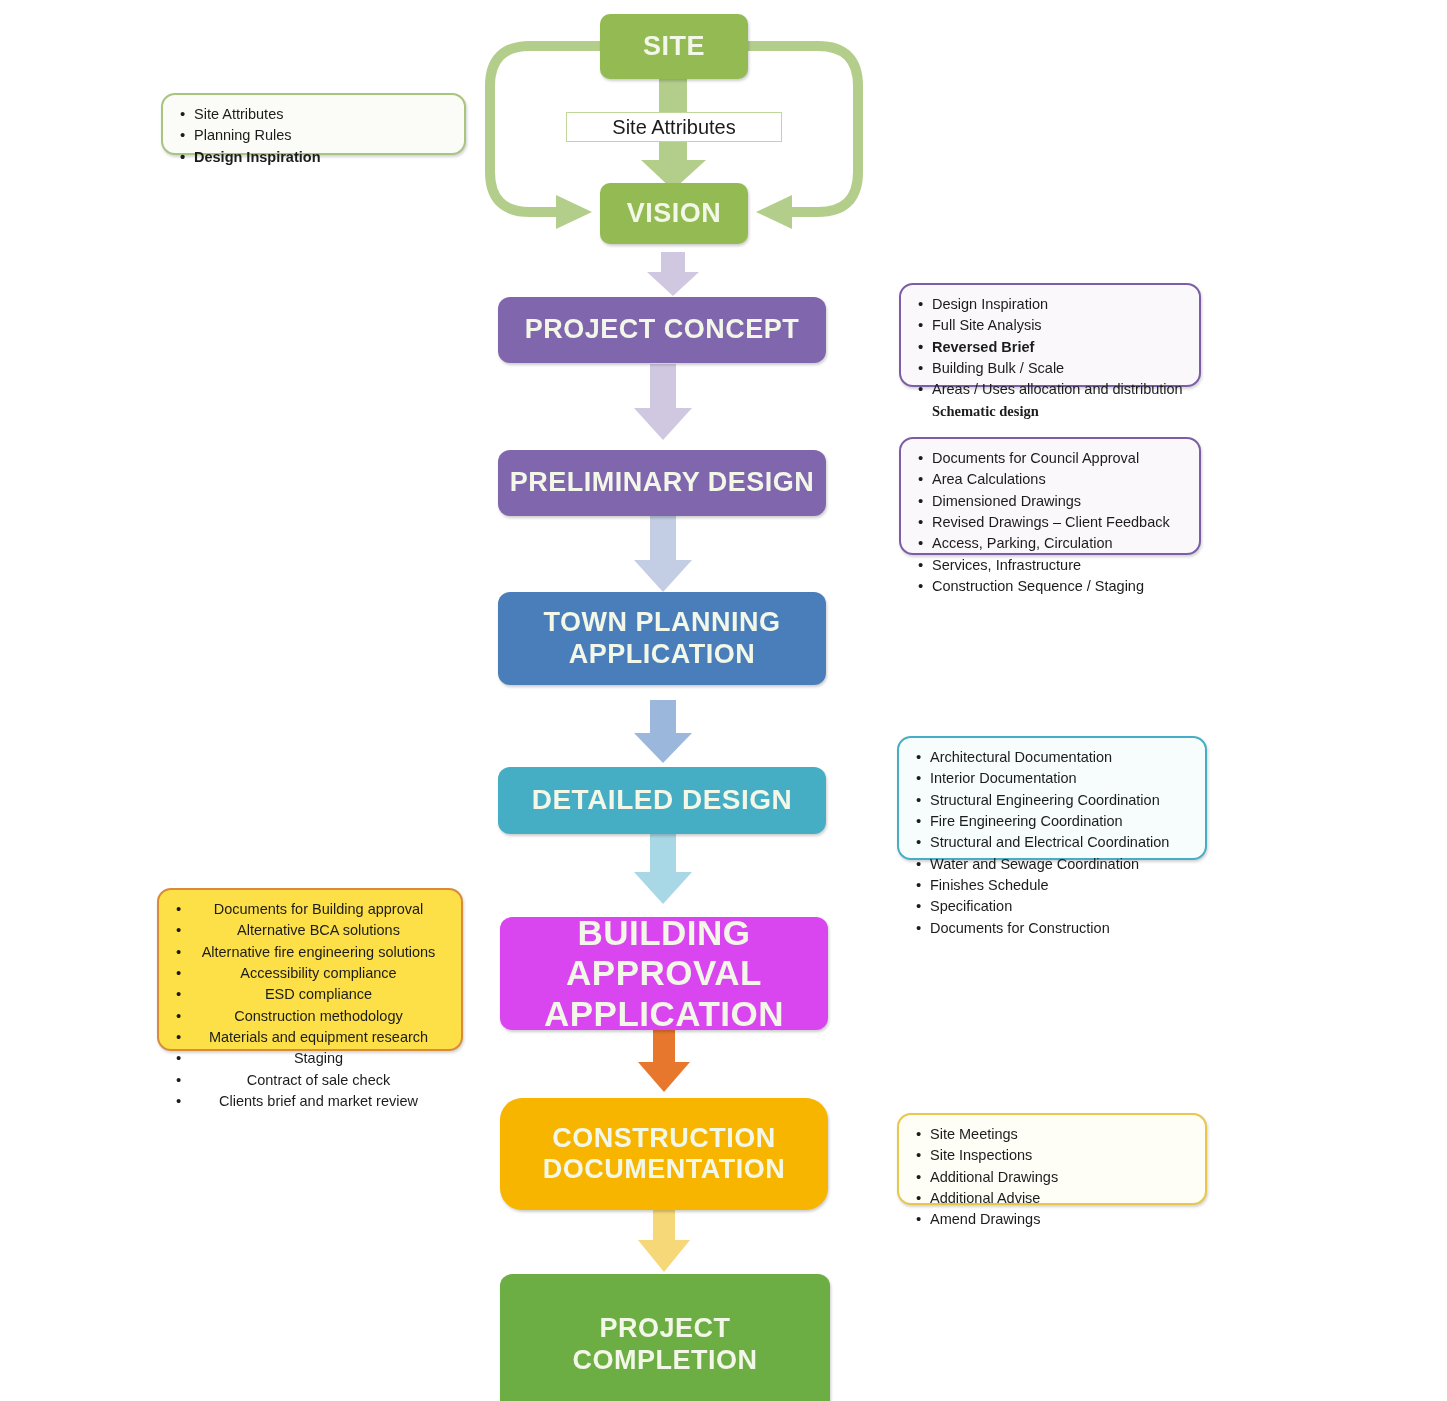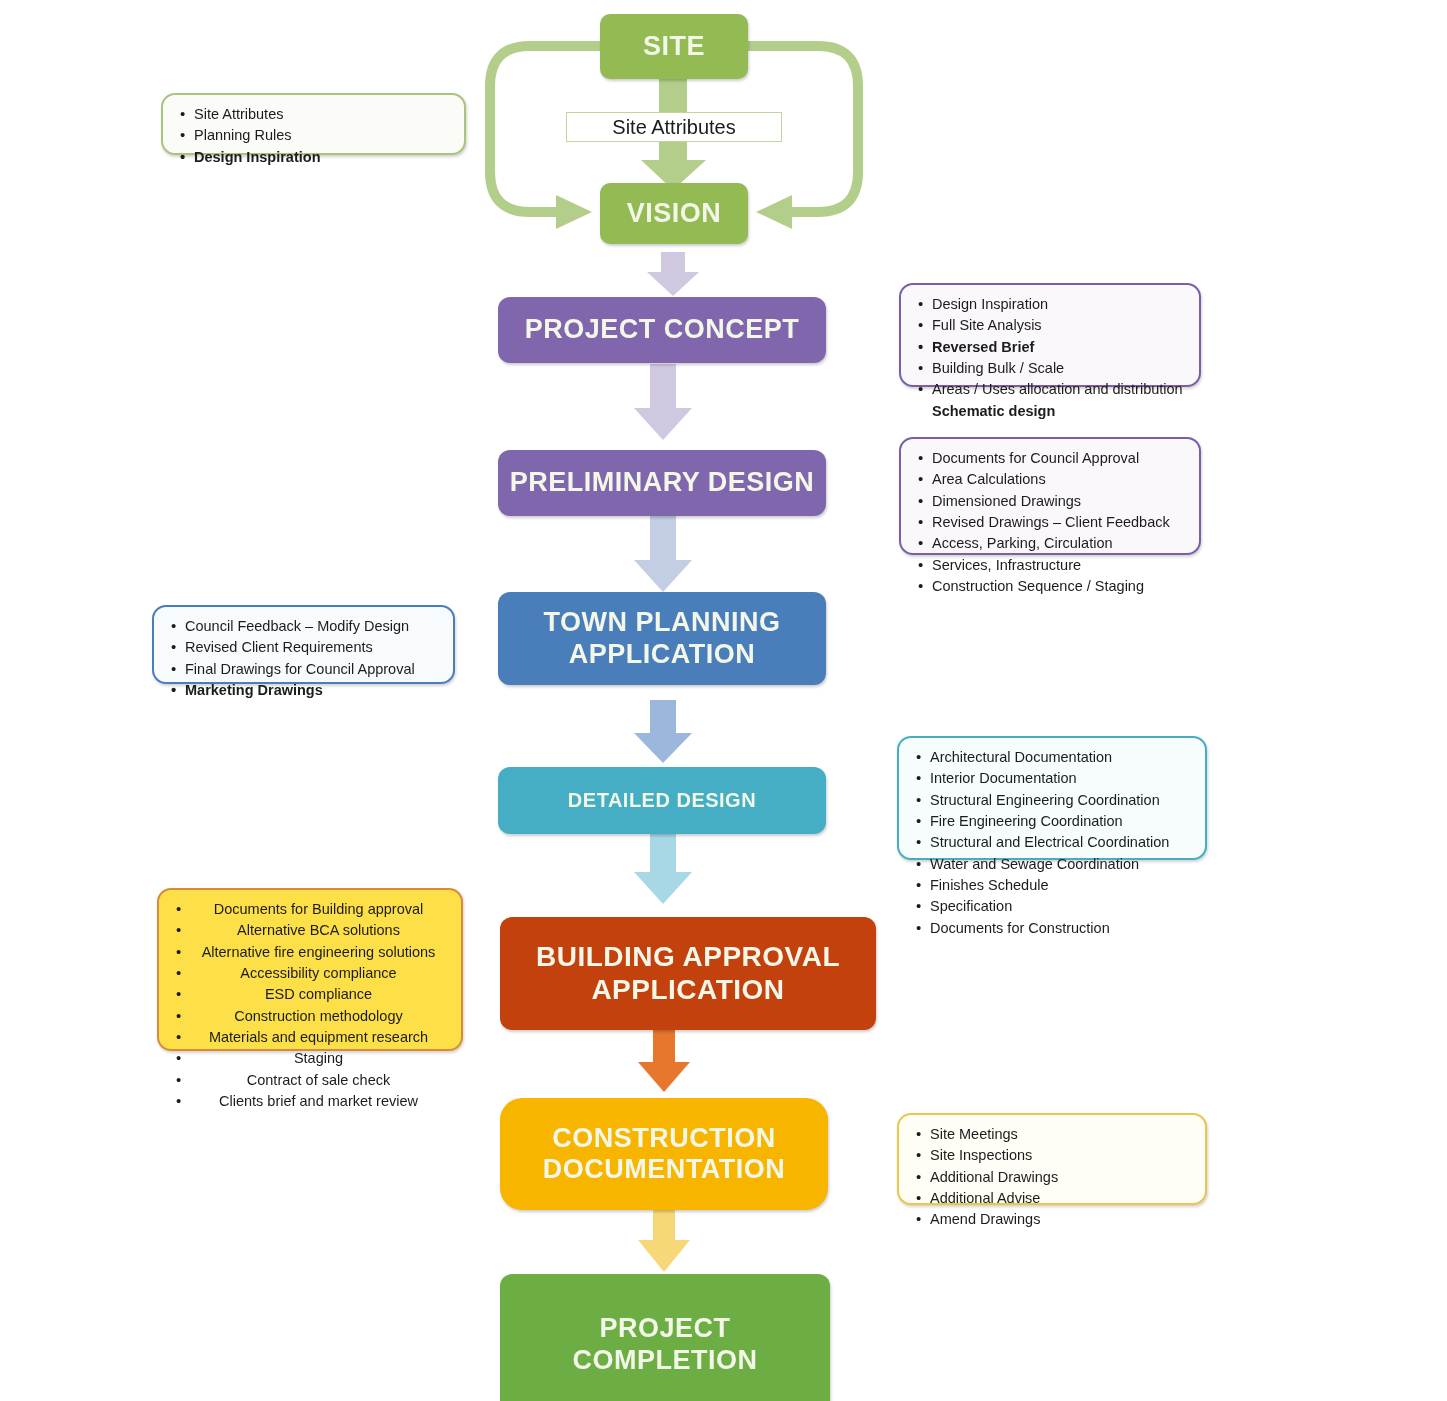--- a/index.html
+++ b/index.html
@@ -50,21 +50,21 @@
     padding-left: 15px;
     white-space: nowrap;
   }
   .note li.bulleted::before {
     content: "\2022";
     position: absolute;
     left: 1px;
     top: -1px;
     font-size: 15px;
   }
-  .note li.nobullet { padding-left: 15px; }
+  .note li.nobullet { padding-left: 15px; font-family: Liberation Serif, serif; }
   .note li.bold { font-weight: bold; }
 
   
   .inline-label {
     position: absolute;
     background: #ffffff;
     border: 1.5px solid #bfd89a;
     display: flex;
     align-items: center;
     justify-content: center;
@@ -133,25 +133,25 @@
     <span>PRELIMINARY DESIGN</span>
   </div>
 
   <div class="stage" style="left:498px; top:592px; width:328px; height:93px; background:#4A7EBB; font-size:27px;">
     <span>
       <span>TOWN PLANNING</span><br>
       <span>APPLICATION</span>
     </span>
   </div>
 
-  <div class="stage" style="left:498px; top:767px; width:328px; height:67px; background:#46AEC4; font-size:20px;">
+  <div class="stage" style="left:498px; top:767px; width:328px; height:67px; background:#46AEC4; font-size:28px;">
     <span>DETAILED DESIGN</span>
   </div>
 
-  <div class="stage" style="left:500px; top:917px; width:376px; height:113px; background:#c2410c; font-size:28px;">
+  <div class="stage" style="left:500px; top:917px; width:328px; height:113px; background:#d946ef; font-size:35px;">
     <span>
       <span>BUILDING APPROVAL</span><br>
       <span>APPLICATION</span>
     </span>
   </div>
 
   <div class="stage" style="left:500px; top:1098px; width:328px; height:112px; background:#F7B500; font-size:27px;border-radius:22px;">
     <span>
       <span>CONSTRUCTION</span><br>
       <span>DOCUMENTATION</span>
@@ -189,28 +189,20 @@
       <li class="bulleted">Documents for Council Approval</li>
       <li class="bulleted">Area Calculations</li>
       <li class="bulleted">Dimensioned Drawings</li>
       <li class="bulleted">Revised Drawings – Client Feedback</li>
       <li class="bulleted">Access, Parking, Circulation</li>
       <li class="bulleted">Services, Infrastructure</li>
       <li class="bulleted">Construction Sequence / Staging</li>
     </ul>
   </div>
 
-  <div class="note" style="left:152px; top:605px; width:303px; height:79px; border-color:#4A7EBB; background:#F8FBFD;">
-    <ul>
-      <li class="bulleted">Council Feedback – Modify Design</li>
-      <li class="bulleted">Revised Client Requirements</li>
-      <li class="bulleted">Final Drawings for Council Approval</li>
-      <li class="bulleted bold">Marketing Drawings</li>
-    </ul>
-  </div>
 
   <div class="note" style="left:897px; top:736px; width:310px; height:124px; border-color:#46AEC4; background:#F7FCFD;">
     <ul>
       <li class="bulleted">Architectural Documentation</li>
       <li class="bulleted">Interior Documentation</li>
       <li class="bulleted">Structural Engineering Coordination</li>
       <li class="bulleted">Fire Engineering Coordination</li>
       <li class="bulleted">Structural and Electrical Coordination</li>
       <li class="bulleted">Water and Sewage Coordination</li>
       <li class="bulleted">Finishes Schedule</li>

